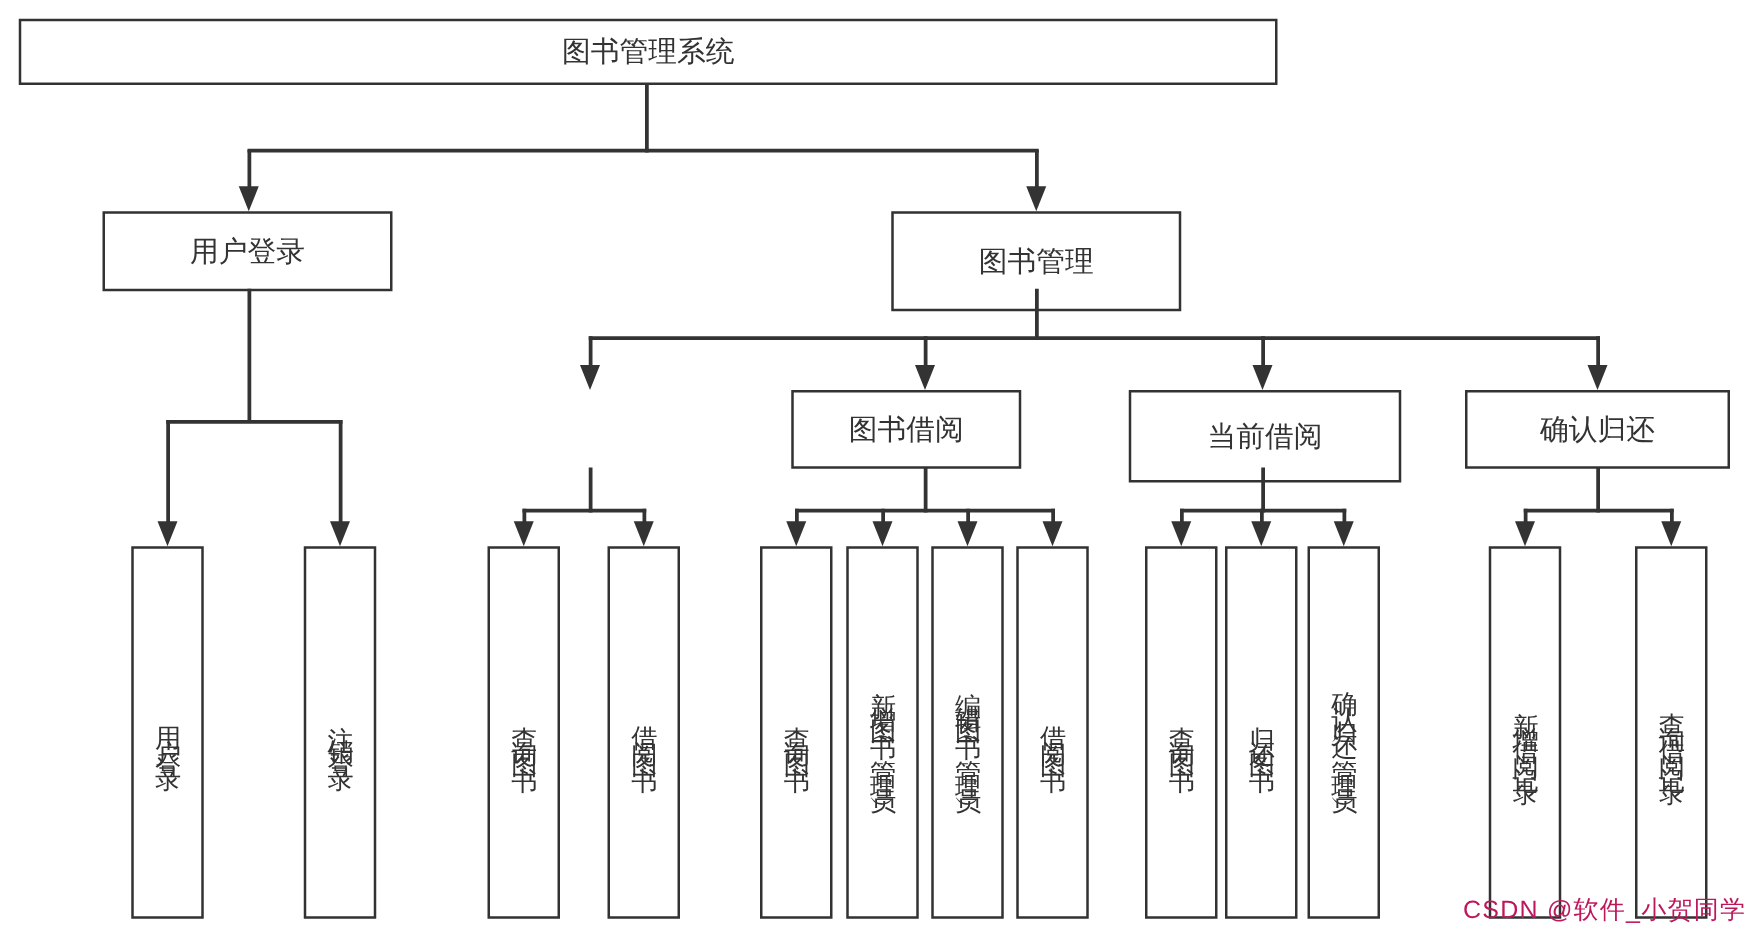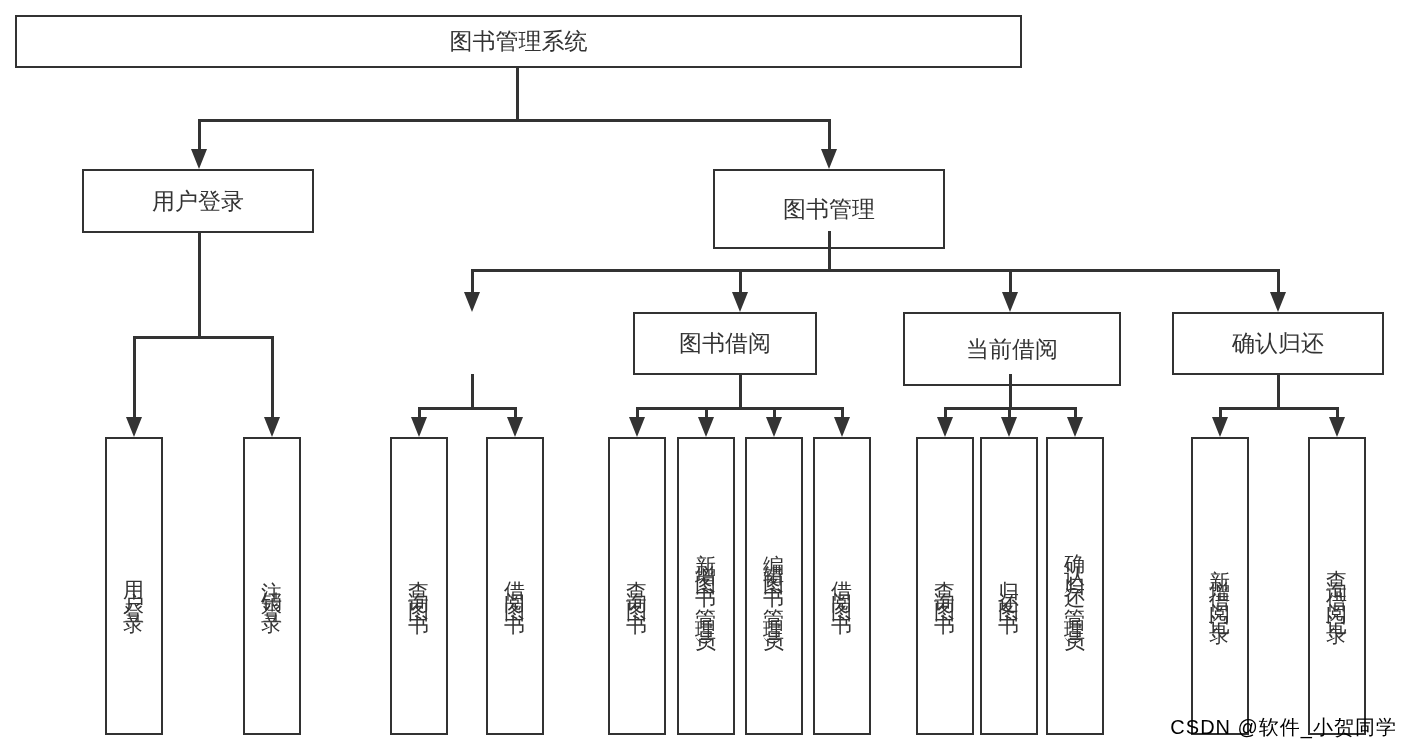--- a/index.html
+++ b/index.html
@@ -43,21 +43,21 @@
   .arr{
     position:absolute;width:0;height:0;
     border-left:8px solid transparent;
     border-right:8px solid transparent;
     border-top:20px solid #333333;
   }
   .watermark{
     position:absolute;
     right:8px;bottom:6px;
     font-size:20px;
-    color:#000000;
+    color:#be185d;
     letter-spacing:1px;
   }
 </style>
 </head>
 <body>
 
 <div id="canvas">
 
   <div class="box" style="left:15px;top:15px;width:1007px;height:53px;">
     <span>图书管理系统</span>

